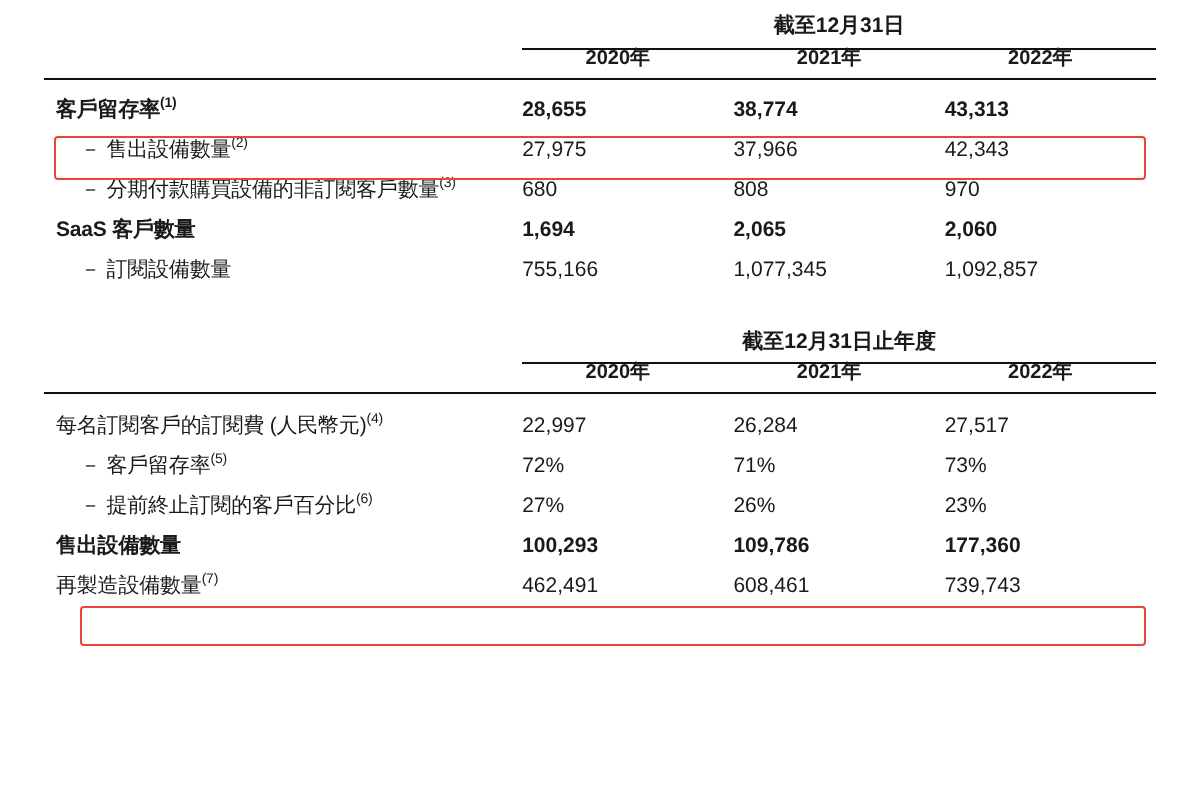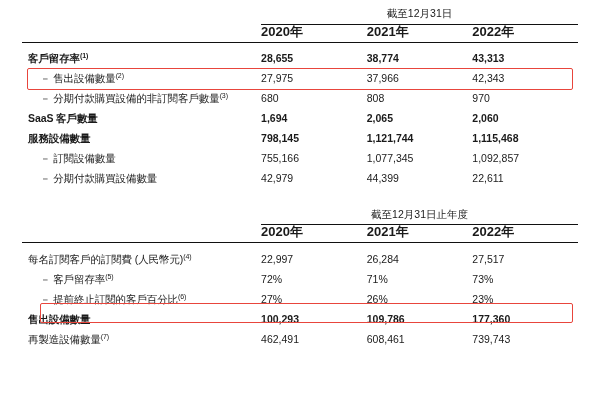--- a/index.html
+++ b/index.html
@@ -54,29 +54,29 @@
     white-space: nowrap;
   }
   .bold { font-weight: bold; }
   .sup {
     font-size: 7px;
     vertical-align: super;
     line-height: 0;
   }
   .span-head {
     text-align: center;
-    font-weight: normal;
+    font-weight: bold;
     font-size: 10.5px;
     padding-bottom: 5px;
     margin-top: 48px;
   }
   .year-head {
-    text-align: left;
+    text-align: center;
     font-weight: bold;
-    font-size: 13px;
+    font-size: 10px;
     padding-right: 10px;
     padding-bottom: 4px;
   }
   .rule-top td {
     border-top: 1.1px solid #111;
     height: 0;
     font-size: 0;
     line-height: 0;
   }
   .spacer-sm td { height: 6px; font-size: 0; line-height: 0; }
@@ -153,37 +153,25 @@
         <td class="row-cell num">808</td>
         <td class="row-cell num">970</td>
       </tr>
       <tr class="row-cell">
         <td class="row-cell label bold"><span>SaaS 客戶數量</span><span class="sup"></span></td>
         <td class="row-cell num bold">1,694</td>
         <td class="row-cell num bold">2,065</td>
         <td class="row-cell num bold">2,060</td>
       </tr>
       <tr class="row-cell">
-        <td class="row-cell label bold"><span>服務設備數量</span><span class="sup"></span></td>
-        <td class="row-cell num bold">798,145</td>
-        <td class="row-cell num bold">1,121,744</td>
-        <td class="row-cell num bold">1,115,468</td>
-      </tr>
-      <tr class="row-cell">
         <td class="row-cell label indent"><span>－ 訂閱設備數量</span><span class="sup"></span></td>
         <td class="row-cell num">755,166</td>
         <td class="row-cell num">1,077,345</td>
         <td class="row-cell num">1,092,857</td>
       </tr>
-      <tr class="row-cell">
-        <td class="row-cell label indent"><span>－ 分期付款購買設備數量</span><span class="sup"></span></td>
-        <td class="row-cell num">42,979</td>
-        <td class="row-cell num">44,399</td>
-        <td class="row-cell num">22,611</td>
-      </tr>
 
       <tr class="spacer-lg">
           <td colspan="4"></td>
         </tr>
 
       <tr>
         <td></td>
         <td class="span-head underline-cell" colspan="3">截至12月31日止年度</td>
       </tr>
       <tr>

